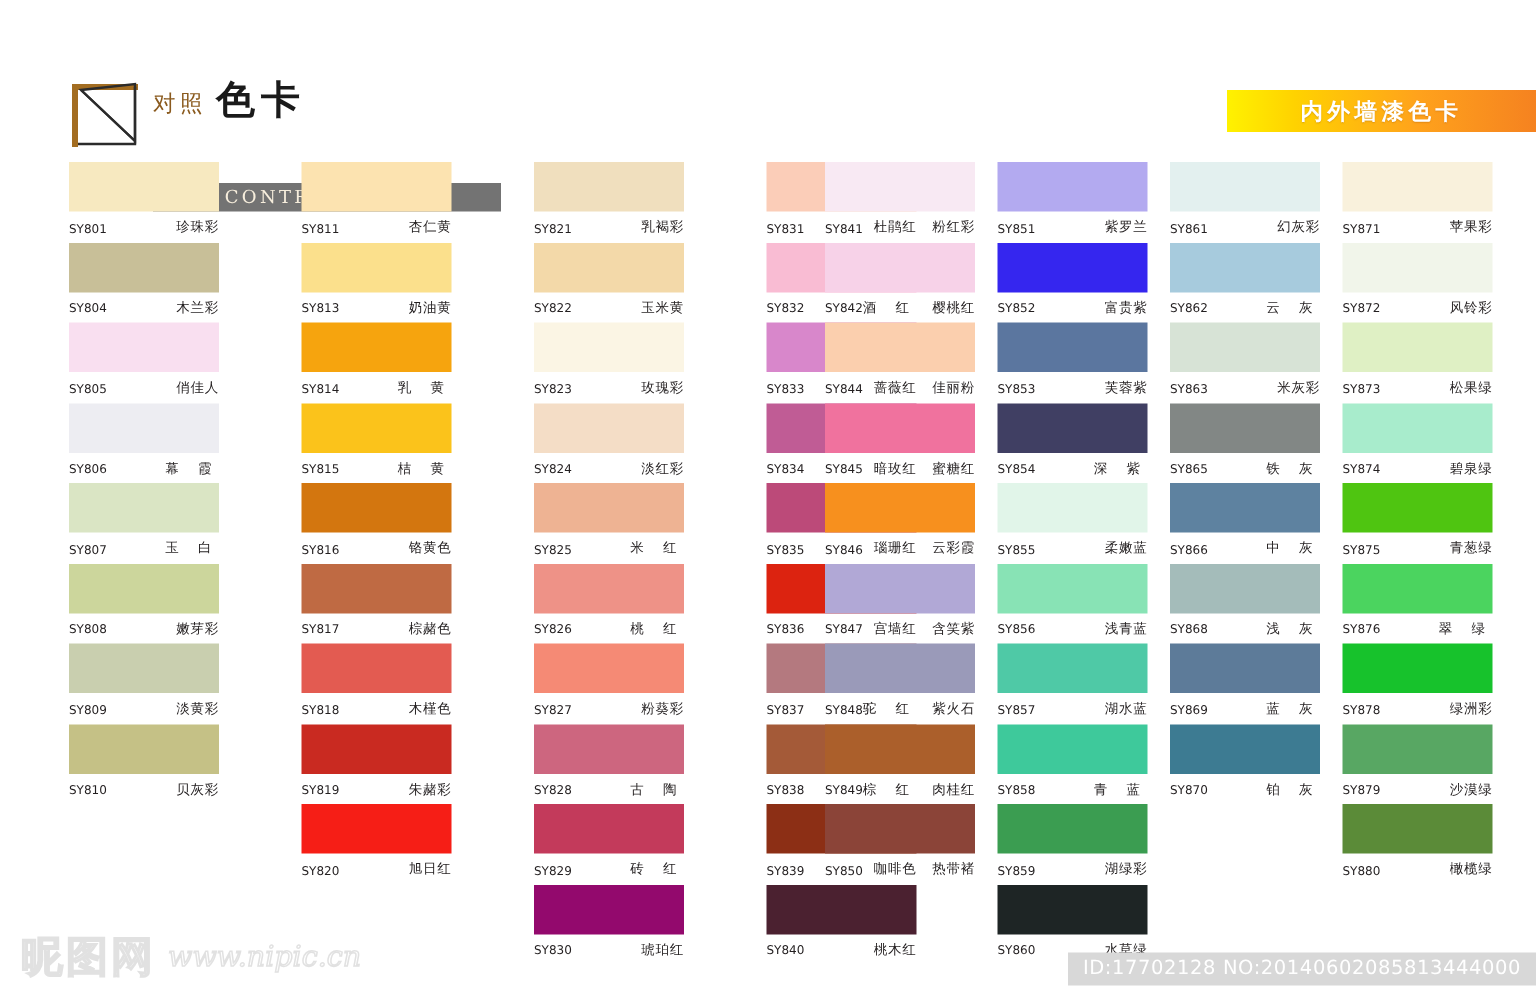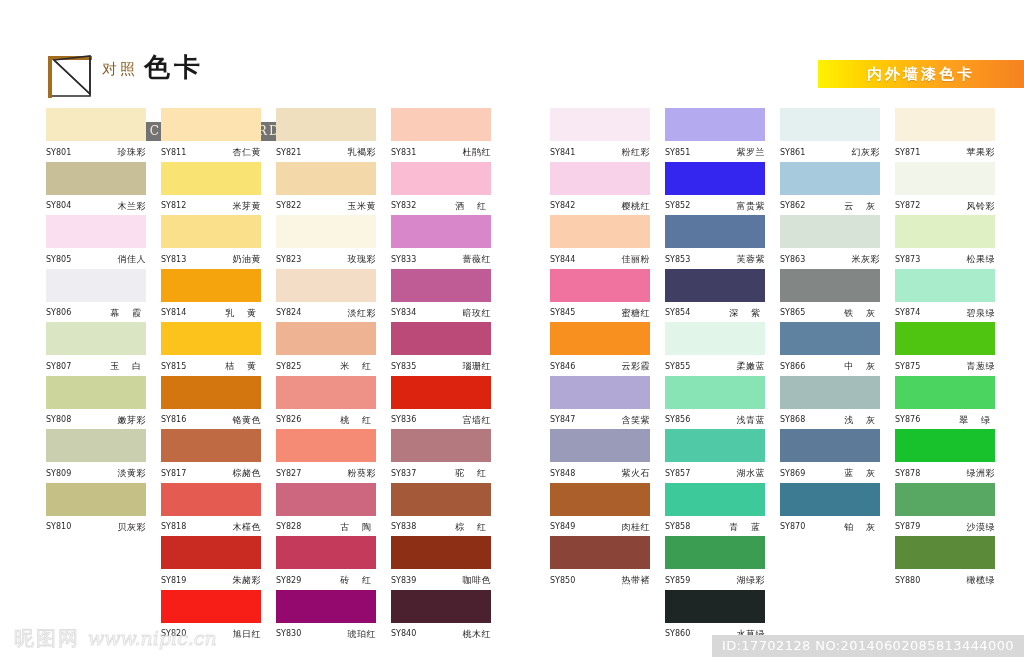--- a/index.html
+++ b/index.html
@@ -86,21 +86,21 @@
     position: absolute;
     left: 0; top: 108px;
     width: 1024px; height: 535px;
   }
   .group {
     position: absolute;
     top: 0;
     width: 480px;
     display: flex;
   }
-  #group-left  { left: 46px; }
+  #group-left  { left: 46px; gap: 40px; }
   #group-right { left: 550px; }
 
   .col {
     width: 115px;
     display: flex;
     flex-direction: column;
   }
   .cell {
     height: 53.5px;
     padding-right: 15px;
@@ -135,22 +135,22 @@
   
   #watermark-logo {
     position: absolute;
     left: 14px; bottom: 16px;
     width: 300px; height: 30px;
     display: flex;
     align-items: center;
     opacity: 0.55;
   }
   #wm-glyphs {
-    font-size: 20px;
-    font-weight: normal;
+    font-size: 28px;
+    font-weight: bold;
     letter-spacing: 2px;
     color: #ffffff;
     -webkit-text-stroke: 1px #c9c9c9;
     text-shadow: 0 0 0 #ccc;
     text-align: center;
   }
   #wm-url {
     margin-left: 8px;
     font-family: "DejaVu Serif", "Liberation Serif", serif;
     font-style: italic;
@@ -256,27 +256,20 @@
         </div>
         <div class="col">
           <div class="cell">
             <div class="swatch" style="background: rgb(252, 227, 176);"></div>
             <div class="caption">
               <span class="code">SY811</span>
               <span class="name">杏仁黄</span>
             </div>
           </div>
           <div class="cell">
-            <div class="swatch" style="background: rgb(249, 228, 115);"></div>
-            <div class="caption">
-              <span class="code">SY812</span>
-              <span class="name">米芽黄</span>
-            </div>
-          </div>
-          <div class="cell">
             <div class="swatch" style="background: rgb(251, 224, 140);"></div>
             <div class="caption">
               <span class="code">SY813</span>
               <span class="name">奶油黄</span>
             </div>
           </div>
           <div class="cell">
             <div class="swatch" style="background: rgb(246, 164, 14);"></div>
             <div class="caption">
               <span class="code">SY814</span>

